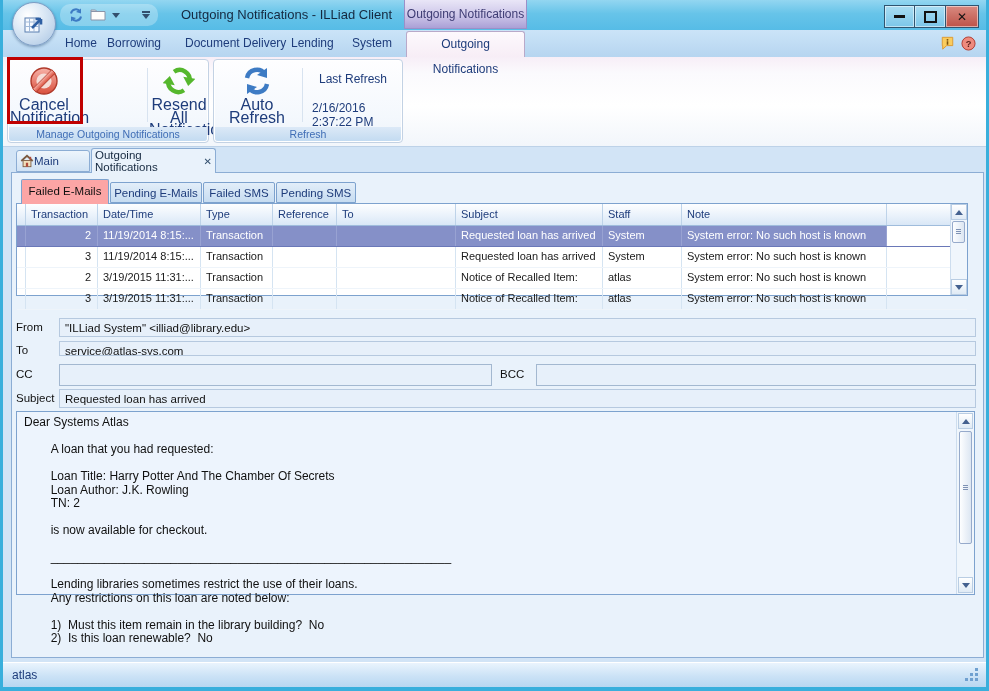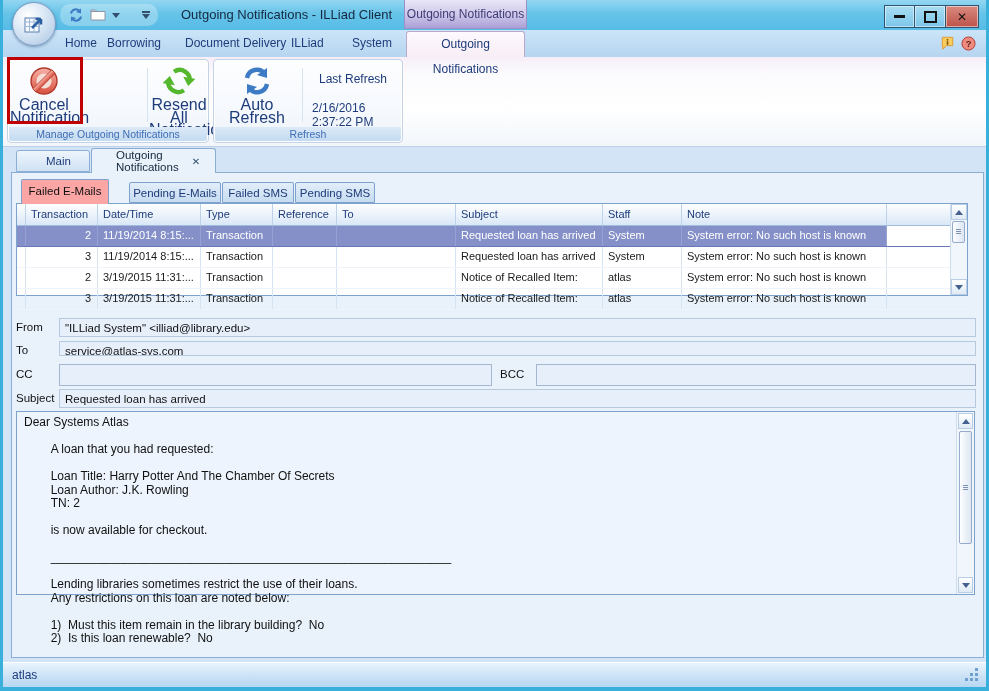--- a/index.html
+++ b/index.html
@@ -54,32 +54,32 @@
     background:linear-gradient(#dce9f7,#c3dbf1);border-radius:0 0 3px 3px;
     color:#3f6db5;font-size:10.5px;text-align:center;line-height:14px;}
   .rbtn{position:absolute;top:2px;height:66px;text-align:center;color:#1e3c7b;font-size:16px;line-height:12.5px;cursor:default;}
   .rbtn .ic{display:block;margin:3px auto 2px auto;width:32px;height:32px;}
   .vsep{position:absolute;top:8px;width:1px;height:54px;background:#d8e3f0;}
   .annotation{position:absolute;left:4px;top:57px;width:70px;height:61px;border:3px solid #c00000;z-index:50;pointer-events:none;}
   .lr-label{position:absolute;color:#1e3c7b;font-size:12px;}
 
   
   .doctab{position:absolute;box-sizing:border-box;border:1px solid #8cadd4;border-radius:3px 3px 0 0;
-    font-size:11.5px;color:#1e3c7b;display:flex;align-items:center;gap:5px;padding:0 24px;cursor:default;}
+    font-size:11.5px;color:#1e3c7b;display:flex;align-items:center;padding:0 3px;cursor:default;}
   .doctab.inactive{left:13px;top:150px;width:74px;height:22px;background:linear-gradient(#eef5fc,#d0e2f4);}
   .doctab.active{left:88px;top:148px;width:125px;height:25px;background:#e9f2fb;border-bottom:none;z-index:6;color:#15283f;}
   .tab-x{margin-left:8px;font-size:10px;font-weight:bold;color:#33506e;}
   .panel{position:absolute;left:8px;top:172px;width:973px;height:486px;box-sizing:border-box;
     background:#e9f2fb;border:1px solid #8cadd4;}
 
   
   .subtab{position:absolute;box-sizing:border-box;border:1px solid #7da2ce;border-radius:2px 2px 0 0;
     font-size:11.5px;text-align:center;cursor:default;}
   .subtab.active{background:#fca5a5;color:#101010;border-bottom:none;z-index:5;}
-  .subtab.idle{background:linear-gradient(#e3eef9,#c6dcf1);color:#1e3c7b;margin-left:19px;}
+  .subtab.idle{background:linear-gradient(#e3eef9,#c6dcf1);color:#1e3c7b;}
 
   
   .grid{position:absolute;left:4px;top:30px;width:952px;height:93px;box-sizing:border-box;
     background:#ffffff;border:1px solid #7da2ce;}
   .grid-head{display:flex;height:21px;background:linear-gradient(#fdfeff,#eaf2fb 55%,#d9e7f6);
     border-bottom:1px solid #9fbcdc;color:#1e3c7b;font-size:11px;line-height:20px;}
   .grid-row{display:flex;height:20px;font-size:11px;line-height:19px;color:#1a1a1a;border-bottom:1px solid #eef4fa;}
   .grid-row.selected{background:#8590c8;color:#ffffff;border-bottom:1px solid #6a78b8;}
   .cell{box-sizing:border-box;padding-left:5px;white-space:nowrap;overflow:hidden;border-right:1px solid #d5e4f2;}
   .grid-head .cell{border-right:1px solid #bed3e9;}
@@ -169,21 +169,21 @@
         </div>
       <div class="win-btn close">
           <span class="glyph-x">✕</span>
         </div>
     </div>
 
     <div class="tabrow">
       <span class="rtab" style="left:62px">Home</span>
       <span class="rtab" style="left:104px">Borrowing</span>
       <span class="rtab" style="left:182px">Document Delivery</span>
-      <span class="rtab" style="left:288px">ILLiad</span>
+      <span class="rtab" style="left:288px">Lending</span>
       <span class="rtab" style="left:349px">System</span>
       <div class="rtab-selected">Outgoing Notifications</div>
       <svg class="mini-ico ico-info" style="position:absolute;left:937px;top:6px" viewBox="0 0 16 16">
         <path d="M2 1.5 h12 v9.5 h-7 l-4.5 4 v-4 h-0.5 z" fill="#facc5e" stroke="#d9952b"></path>
         <circle cx="8" cy="4.4" r="1.1" fill="#7a5210"></circle>
         <rect x="7.1" y="6" width="1.8" height="4" fill="#7a5210"></rect>
       </svg>
       <svg class="mini-ico ico-help" style="position:absolute;left:958px;top:6px" viewBox="0 0 16 16">
         <circle cx="8" cy="8" r="7" fill="#ee8a7e" stroke="#b03a30"></circle>
         <text x="8" y="11.5" text-anchor="middle" font-size="10" font-weight="bold" fill="#5a1f1a">?</text>

